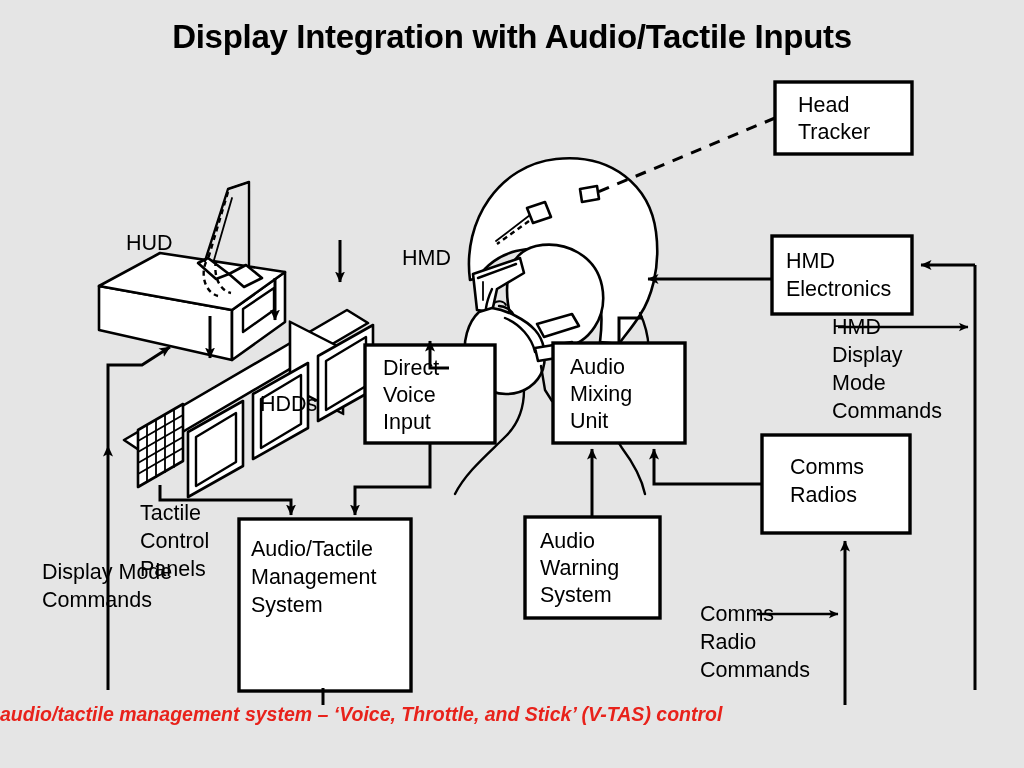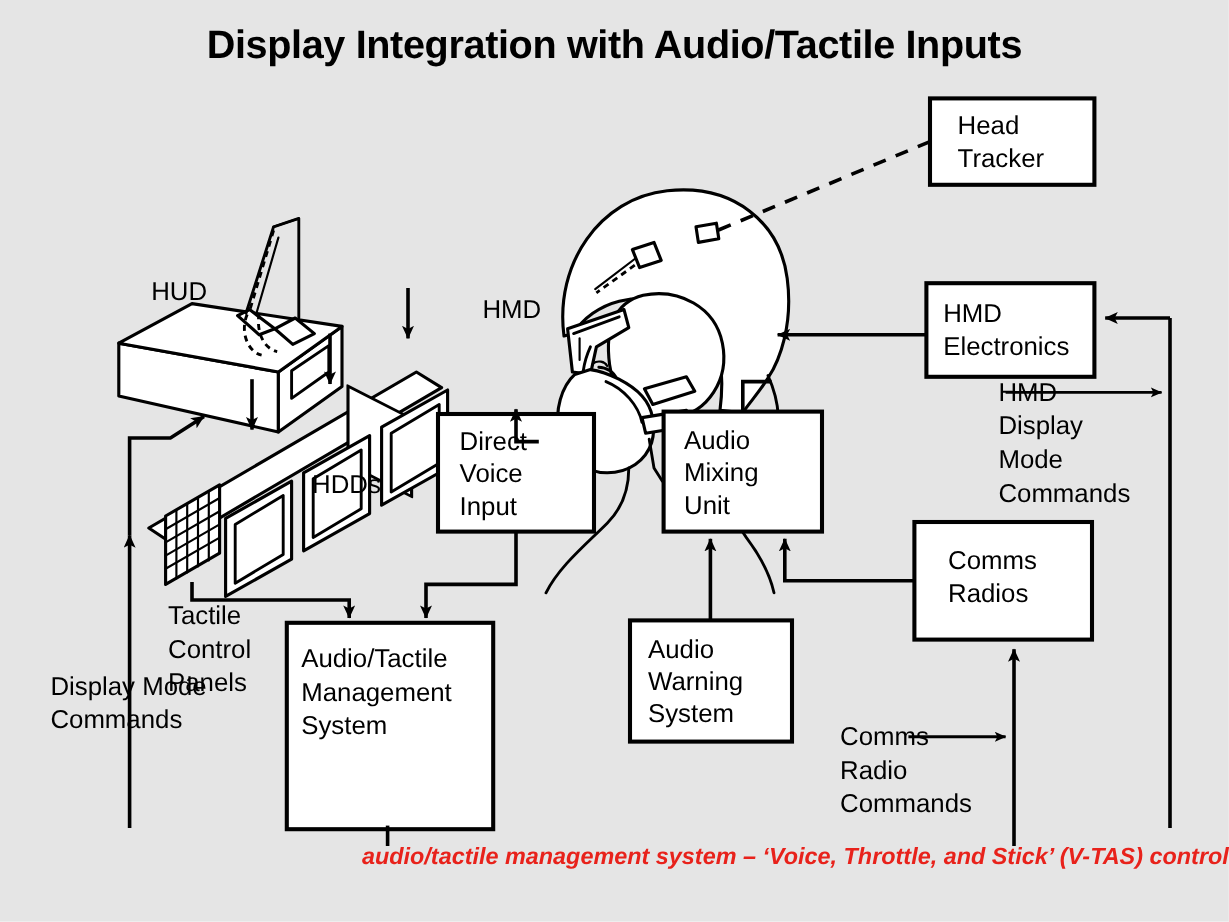--- a/index.html
+++ b/index.html
@@ -30,21 +30,21 @@
     font-size: 33px;
     letter-spacing: -0.3px;
     color: #000000;
     white-space: nowrap;
   }
   #caption {
     position: absolute;
     top: 703px;
     left: 0;
     width: 1024px;
-    text-align: right;
+    text-align: left;
     font-family: "Liberation Sans", sans-serif;
     font-weight: bold;
     font-style: italic;
     font-size: 19.5px;
     color: #e8221b;
     white-space: nowrap;
   }
   #diagram-svg {
     position: absolute;
     top: 60px;

